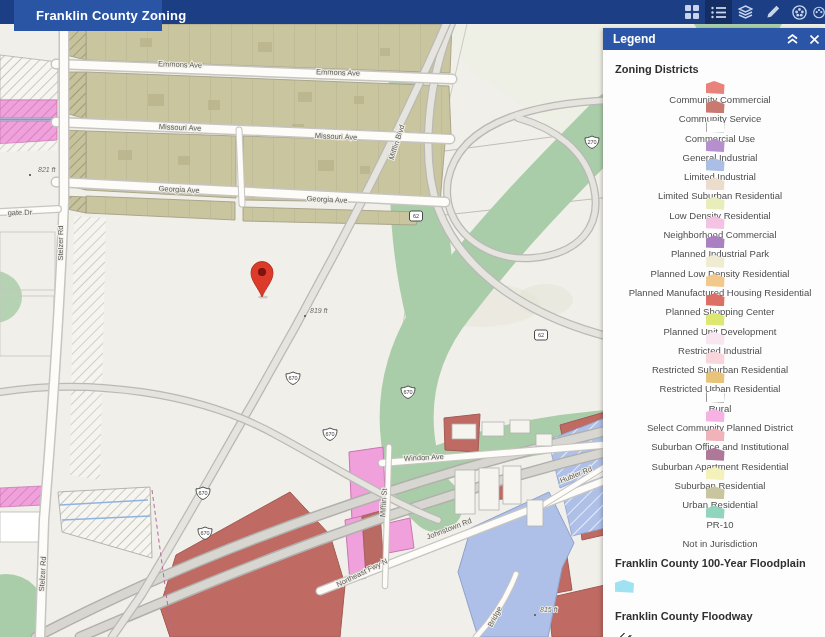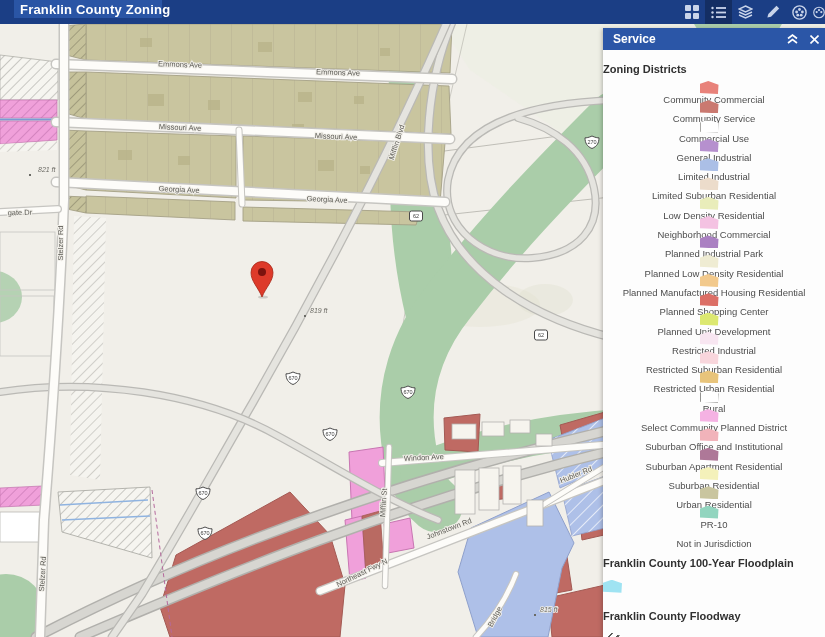--- a/index.html
+++ b/index.html
@@ -1,35 +1,35 @@
 <!DOCTYPE html>
 <html><head>
 <meta charset="utf-8">
 <style>
   html,body{margin:0;padding:0;background:#e8e8e8;}
   #app{position:relative;width:825px;height:637px;overflow:hidden;background:#f1efe9;
        font-family:"Liberation Sans",sans-serif;}
 
   
   #topbar{position:absolute;left:0;top:0;width:825px;height:24px;background:#1b3e85;z-index:30;}
-  #title-tab{position:absolute;left:14px;top:0;height:18px;width:148px;background:#2a55a5;
-             display:flex;align-items:center;padding-left:6px;box-sizing:border-box;}
+  #title-tab{position:absolute;left:14px;top:0;height:31px;width:148px;background:#2a55a5;
+             display:flex;align-items:center;padding-left:22px;box-sizing:border-box;}
   #title-tab span{color:#fff;font-size:13px;font-weight:700;letter-spacing:.2px;white-space:nowrap;}
   #toolbar{position:absolute;right:0;top:0;height:24px;display:flex;align-items:center;z-index:31;}
   .tb-btn{width:27px;height:24px;display:flex;align-items:center;justify-content:center;}
   .tb-btn.active{background:#142e63;}
   .tb-btn svg{display:block;}
 
   
   #legend{position:absolute;left:603px;top:28px;width:222px;height:609px;background:#fdfdfd;
           box-shadow:-1px 1px 4px rgba(0,0,0,.25);z-index:20;display:flex;flex-direction:column;overflow:hidden;}
   #legend-header{height:22px;background:#2b56a7;display:flex;align-items:center;flex:0 0 auto;}
   #legend-header .lg-title{color:#fff;font-size:12px;font-weight:700;padding-left:10px;flex:1;}
   .lg-hbtn{width:22px;height:22px;display:flex;align-items:center;justify-content:center;color:#fff;}
-  #legend-body{flex:1;overflow:hidden;}
+  #legend-body{flex:1;overflow:hidden;padding-left:12px;}
   .lg-heading{font-size:11px;font-weight:700;color:#303030;margin:13px 0 6px 0;}
   .lg-item{height:19.3px;display:flex;align-items:center;flex-direction:column;}
   .sw{width:19px;height:13px;flex:0 0 auto;margin-right:10px;
       clip-path:polygon(0 24%,46% 0,100% 28%,97% 100%,0 93%);}
   .sw[data-pattern="hatch"]{background-image:repeating-linear-gradient(135deg,#a3a3a0 0 1px,rgba(0,0,0,0) 1px 4px);
       box-shadow:inset 0 0 0 1px #a8a8a5;background-color:#fff;}
   .sw[data-pattern="outline"]{box-shadow:inset 0 0 0 1px #949491;background-color:#fff;}
   .sw[data-pattern="none"]{visibility:hidden;}
   .sw-floodway{background-color:#fff;
       background-image:repeating-linear-gradient(135deg,#5a5a58 0 1.5px,rgba(0,0,0,0) 1.5px 6px);}
@@ -323,21 +323,21 @@
         <circle cx="7.5" cy="7.5" r="6.6" fill="none" stroke="#c9d4ea" stroke-width="1.4"></circle>
         <circle cx="7.5" cy="4.5" r="1.4"></circle>
           <circle cx="4.6" cy="7" r="1.4"></circle>
           <circle cx="10.4" cy="7" r="1.4"></circle>
       </svg>
     </div>
   </div>
 
   <div id="legend">
     <div id="legend-header">
-      <span class="lg-title">Service</span>
+      <span class="lg-title">Legend</span>
       <span class="lg-hbtn">
         <svg width="11" height="10" viewBox="0 0 11 10" fill="none" stroke="#fff" stroke-width="1.6">
           <path d="M1,4.5 L5.5,1 L10,4.5"></path>
             <path d="M1,9 L5.5,5.5 L10,9"></path>
         </svg>
       </span>
       <span class="lg-hbtn">
         <svg width="9" height="9" viewBox="0 0 9 9" stroke="#fff" stroke-width="1.6">
           <line x1="0.5" y1="0.5" x2="8.5" y2="8.5"></line>
             <line x1="8.5" y1="0.5" x2="0.5" y2="8.5"></line>

